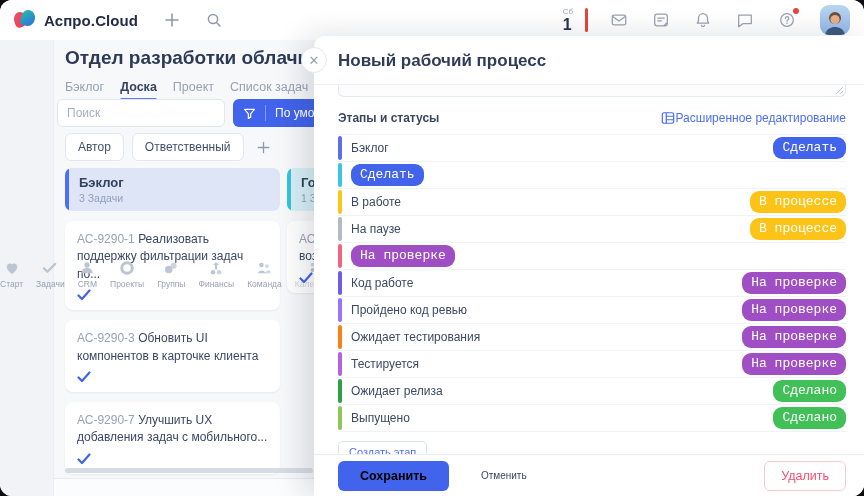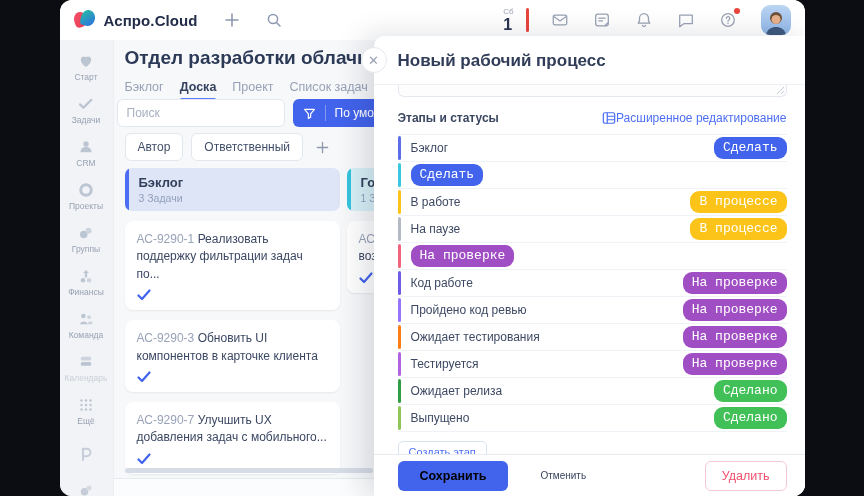--- a/index.html
+++ b/index.html
@@ -1,38 +1,38 @@
 <!DOCTYPE html>
 <html><head>
 <meta charset="utf-8">
 <style>
   html,body{margin:0;padding:0;}
   body{background:#0b0d12;font-family:"Liberation Sans",sans-serif;-webkit-font-smoothing:antialiased;}
-  .window{position:relative;width:729px;height:496px;margin:0 auto;border-radius:12px;overflow:hidden;background:#F6F7F9;padding-left:16px;}
+  .window{position:relative;width:864px;height:496px;margin:0 auto;border-radius:12px;overflow:hidden;background:#F6F7F9;}
 
   
   .topbar{position:absolute;left:0;top:0;right:0;height:40px;background:#fff;display:flex;align-items:center;padding:0 14px;box-sizing:border-box;z-index:5;}
   .logo-mark{width:22px;height:20px;position:relative;margin-right:8px;}
   .logo-mark i{position:absolute;border-radius:50% 50% 50% 4px;}
   .logo-a{left:0;top:2px;width:13px;height:15px;background:linear-gradient(135deg,#F4526A,#E8384F);transform:rotate(-18deg);}
   .logo-b{left:7px;top:0;width:14px;height:16px;background:linear-gradient(135deg,#27C2A0,#2E6BE6);border-radius:50% 50% 4px 50%;transform:rotate(14deg);}
   .brand{font-size:15px;font-weight:bold;color:#232D49;letter-spacing:.1px;}
   .tb-ico{color:#8E99AE;margin-left:26px;display:flex;align-items:center;}
   .tb-spacer{flex:1;}
   .date-widget{display:flex;flex-direction:column;align-items:flex-start;line-height:1;margin-right:12px;}
   .date-wd{font-size:8px;color:#9AA3B4;margin-bottom:1px;}
   .date-day{font-size:16px;font-weight:bold;color:#2A3450;}
   .red-divider{width:3px;height:24px;background:#E8453C;border-radius:2px;margin-right:22px;}
   .tb-right{display:flex;align-items:center;gap:24px;}
   .tb-right .icon-btn{position:relative;display:flex;align-items:center;color:#98A2B3;}
   .red-dot{position:absolute;right:-3px;top:-3px;width:6px;height:6px;background:#E8453C;border-radius:50%;}
   .avatar{width:30px;height:30px;border-radius:9px;background:linear-gradient(180deg,#BBD5F2,#8FB6E8);overflow:hidden;display:flex;align-items:flex-end;justify-content:center;}
 
   
-  .sidebar{position:absolute;left:0;top:40px;bottom:0;width:54px;background:#F2F3F6;border-right:1px solid #ECEEF2;box-sizing:border-box;padding-top:12px;display:flex;flex-direction:column;align-items:center;gap:13px;z-index:2;}
+  .sidebar{position:absolute;left:0;top:40px;bottom:0;width:54px;background:#F2F3F6;border-right:1px solid #ECEEF2;box-sizing:border-box;padding-top:12px;display:flex;flex-direction:row;align-items:center;gap:13px;z-index:2;}
   .side-item{display:flex;flex-direction:column;align-items:center;gap:2px;width:100%;}
   .side-item svg{display:block;}
   .side-label{font-size:8.5px;color:#98A2B4;max-width:52px;overflow:hidden;white-space:nowrap;}
   .side-item.faded .side-label{opacity:.45;}
   .side-item.icon-only{margin-top:6px;}
 
   
   .main{position:absolute;left:54px;top:40px;right:0;bottom:0;background:#F7F8FA;}
   .board-title{position:absolute;left:11px;top:7px;font-size:19px;font-weight:bold;color:#2C3A57;white-space:nowrap;}
   .tabs{position:absolute;left:11px;top:40px;display:flex;gap:16px;font-size:12.5px;color:#97A1B5;white-space:nowrap;}

